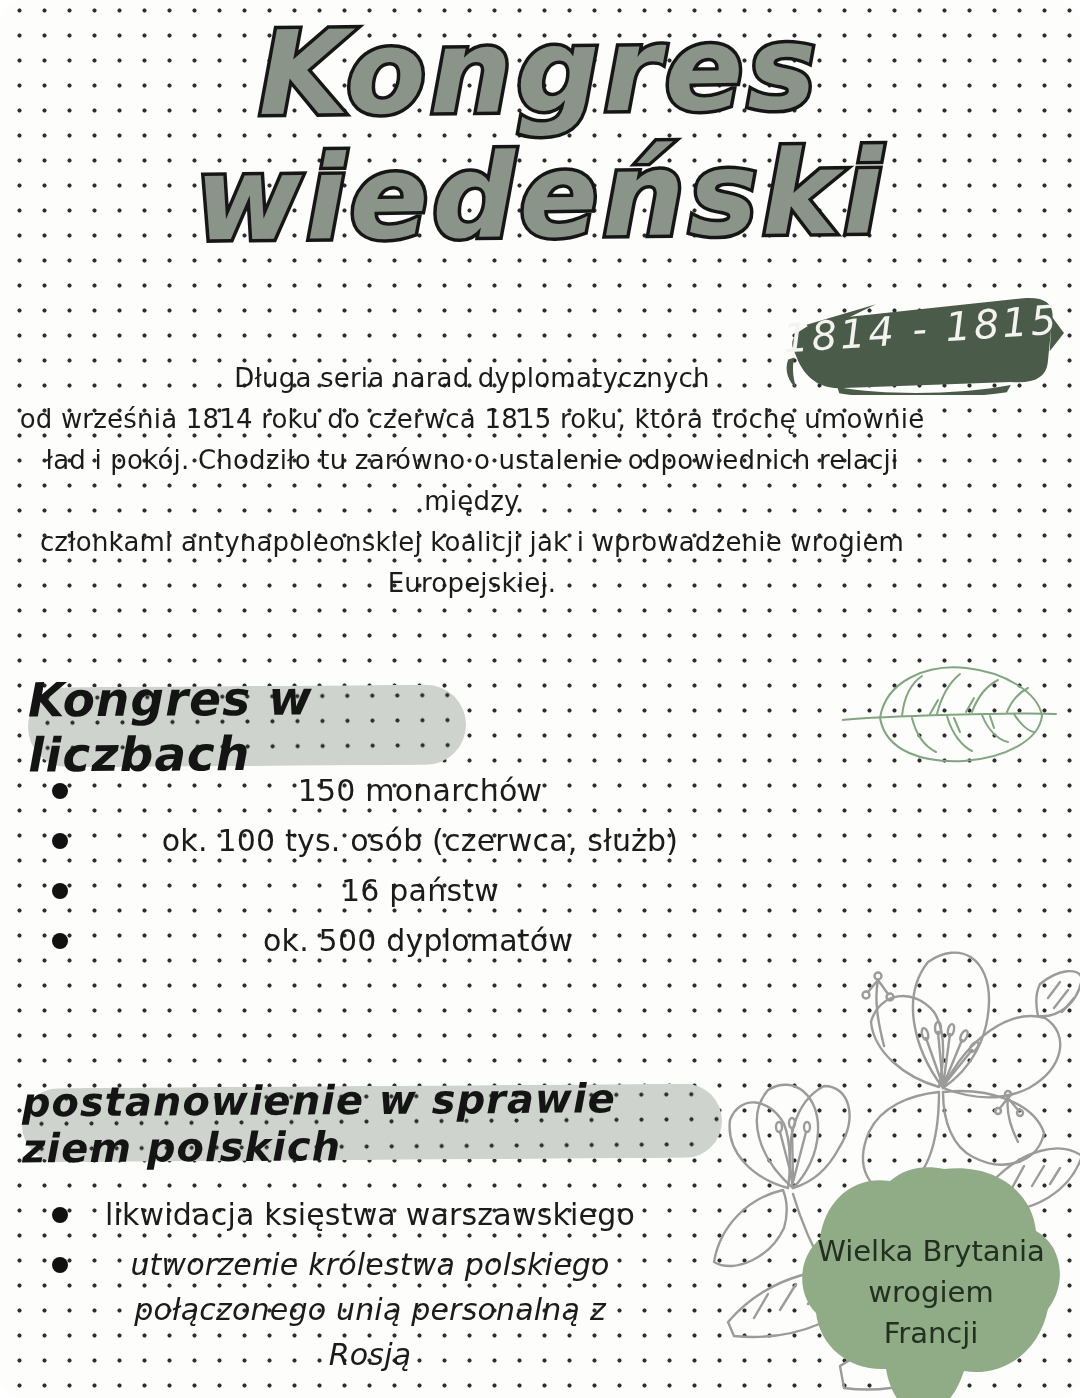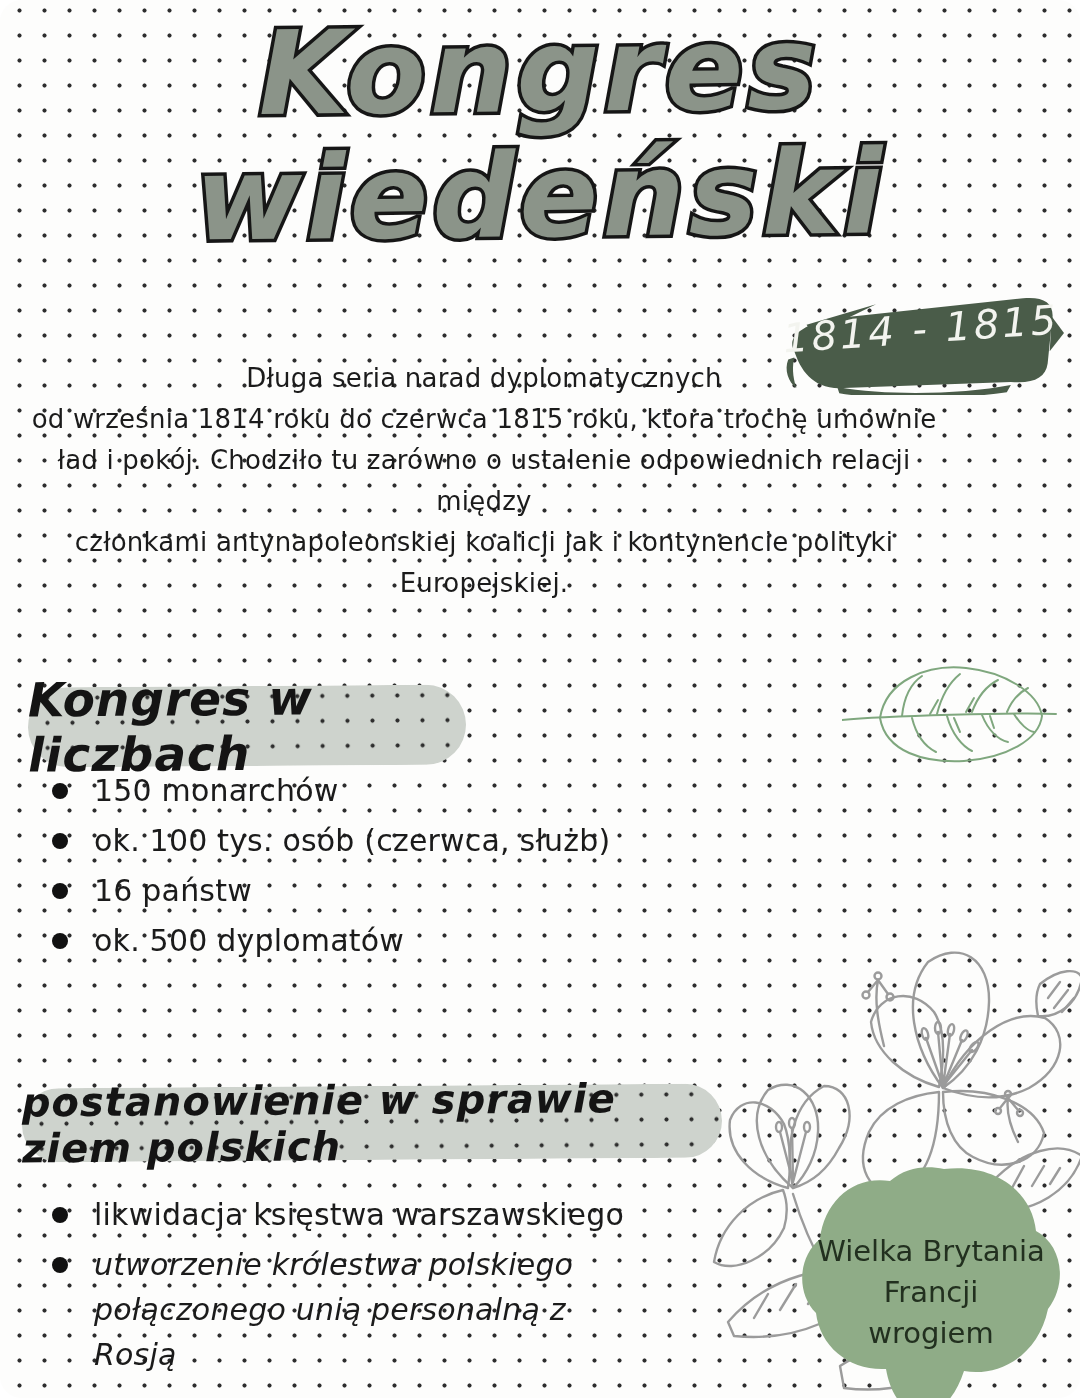--- a/index.html
+++ b/index.html
@@ -37,21 +37,21 @@
   .badge .badge-text{
     position:absolute;left:0;top:18px;width:100%;
     text-align:center;
     font-size:40px;font-style:italic;
     letter-spacing:3px;
     color:#f3f4ef;
     transform:rotate(-4deg);
   }
   
   .intro{
-    position:absolute;left:12px;top:358px;width:944px;
+    position:absolute;left:0;top:358px;width:944px;
     text-align:center;
     font-size:26px;line-height:41px;
     letter-spacing:.2px;
   }
   
   .pill{
     position:absolute;
     background-color:#ced3cd;
     background-image:radial-gradient(circle,#2d2d2d 1.7px,rgba(45,45,45,0) 2.4px);
     background-size:25px 25px;
@@ -68,20 +68,21 @@
   
   .notes-list{position:absolute;left:46px;list-style:none;margin:0;padding:0;}
   .list-1{top:768px;width:700px;}
   .list-2{top:1192px;width:600px;}
   .notes-list li{
     position:relative;
     padding-left:48px;
     margin-bottom:5px;
     font-size:30px;line-height:45px;
     letter-spacing:.2px;
+    text-align:center;
   }
   .list-1 li:last-child{max-width:648px;}
   .list-2 li:last-child{max-width:560px;font-style:italic;}
   .notes-list li .dot{
     position:absolute;left:6px;top:15px;
     width:16px;height:16px;border-radius:50%;
     background:#111;
   }
   
   .leaf-deco{position:absolute;left:842px;top:652px;width:215px;height:130px;}
@@ -114,21 +115,21 @@
       <path fill="#4a5c49" d="M268,28 L280,44 L266,62 Z"></path>
       <path fill="#4a5c49" d="M10,70 C6,80 10,92 18,98 C14,86 14,76 16,68 Z"></path>
     </svg>
     <div class="badge-text">1814 - 1815</div>
   </div>
 
   <div class="intro">
     <div>Długa seria narad dyplomatycznych</div>
     <div>od września 1814 roku do czerwca 1815 roku, ktora trochę umownie</div>
     <div>ład i pokój. Chodziło tu zarówno o ustalenie odpowiednich relacji między</div>
-    <div>członkami antynapoleonskiej koalicji jak i kontynencie polityki</div>
+    <div>członkami antynapoleonskiej koalicji jak i wprowadzenie wrogiem</div>
     <div>Europejskiej.</div>
   </div>
 
   <div class="pill pill-1">
     <span>Kongres w liczbach</span>
   </div>
 
   <svg class="leaf-deco" viewBox="0 0 215 130" aria-hidden="true" fill="none" stroke="#7fa77e" stroke-width="2" stroke-linecap="round">
     <path d="M0,68 C40,64 180,60 214,62"></path>
     <path d="M38,66 C44,28 86,12 124,16 C162,20 196,40 200,64 C197,88 164,106 122,109 C82,111 44,100 38,66 Z"></path>
@@ -206,18 +207,18 @@
     <li><span class="dot"></span><span>likwidacja księstwa warszawskiego</span></li>
     <li><span class="dot"></span><span>utworzenie królestwa polskiego połączonego unią personalną z Rosją</span></li>
   </ul>
 
   <div class="blob">
     <svg viewBox="0 0 278 258" aria-hidden="true">
       <path fill="#8fac87" d="M152,8 C202,2 240,30 244,70 C270,84 276,122 256,148 C246,196 206,216 172,210 C164,234 152,250 130,254 C108,250 98,230 94,208 C58,210 28,186 24,152 C4,132 6,96 28,78 C32,40 62,14 98,20 C114,6 134,4 152,8 Z"></path>
     </svg>
     <div class="blob-text">
       <div>Wielka Brytania</div>
+      <div>wrogiem</div>
       <div>Francji</div>
-      <div>wrogiem</div>
     </div>
   </div>
 
 </div>
 
 </body></html>

